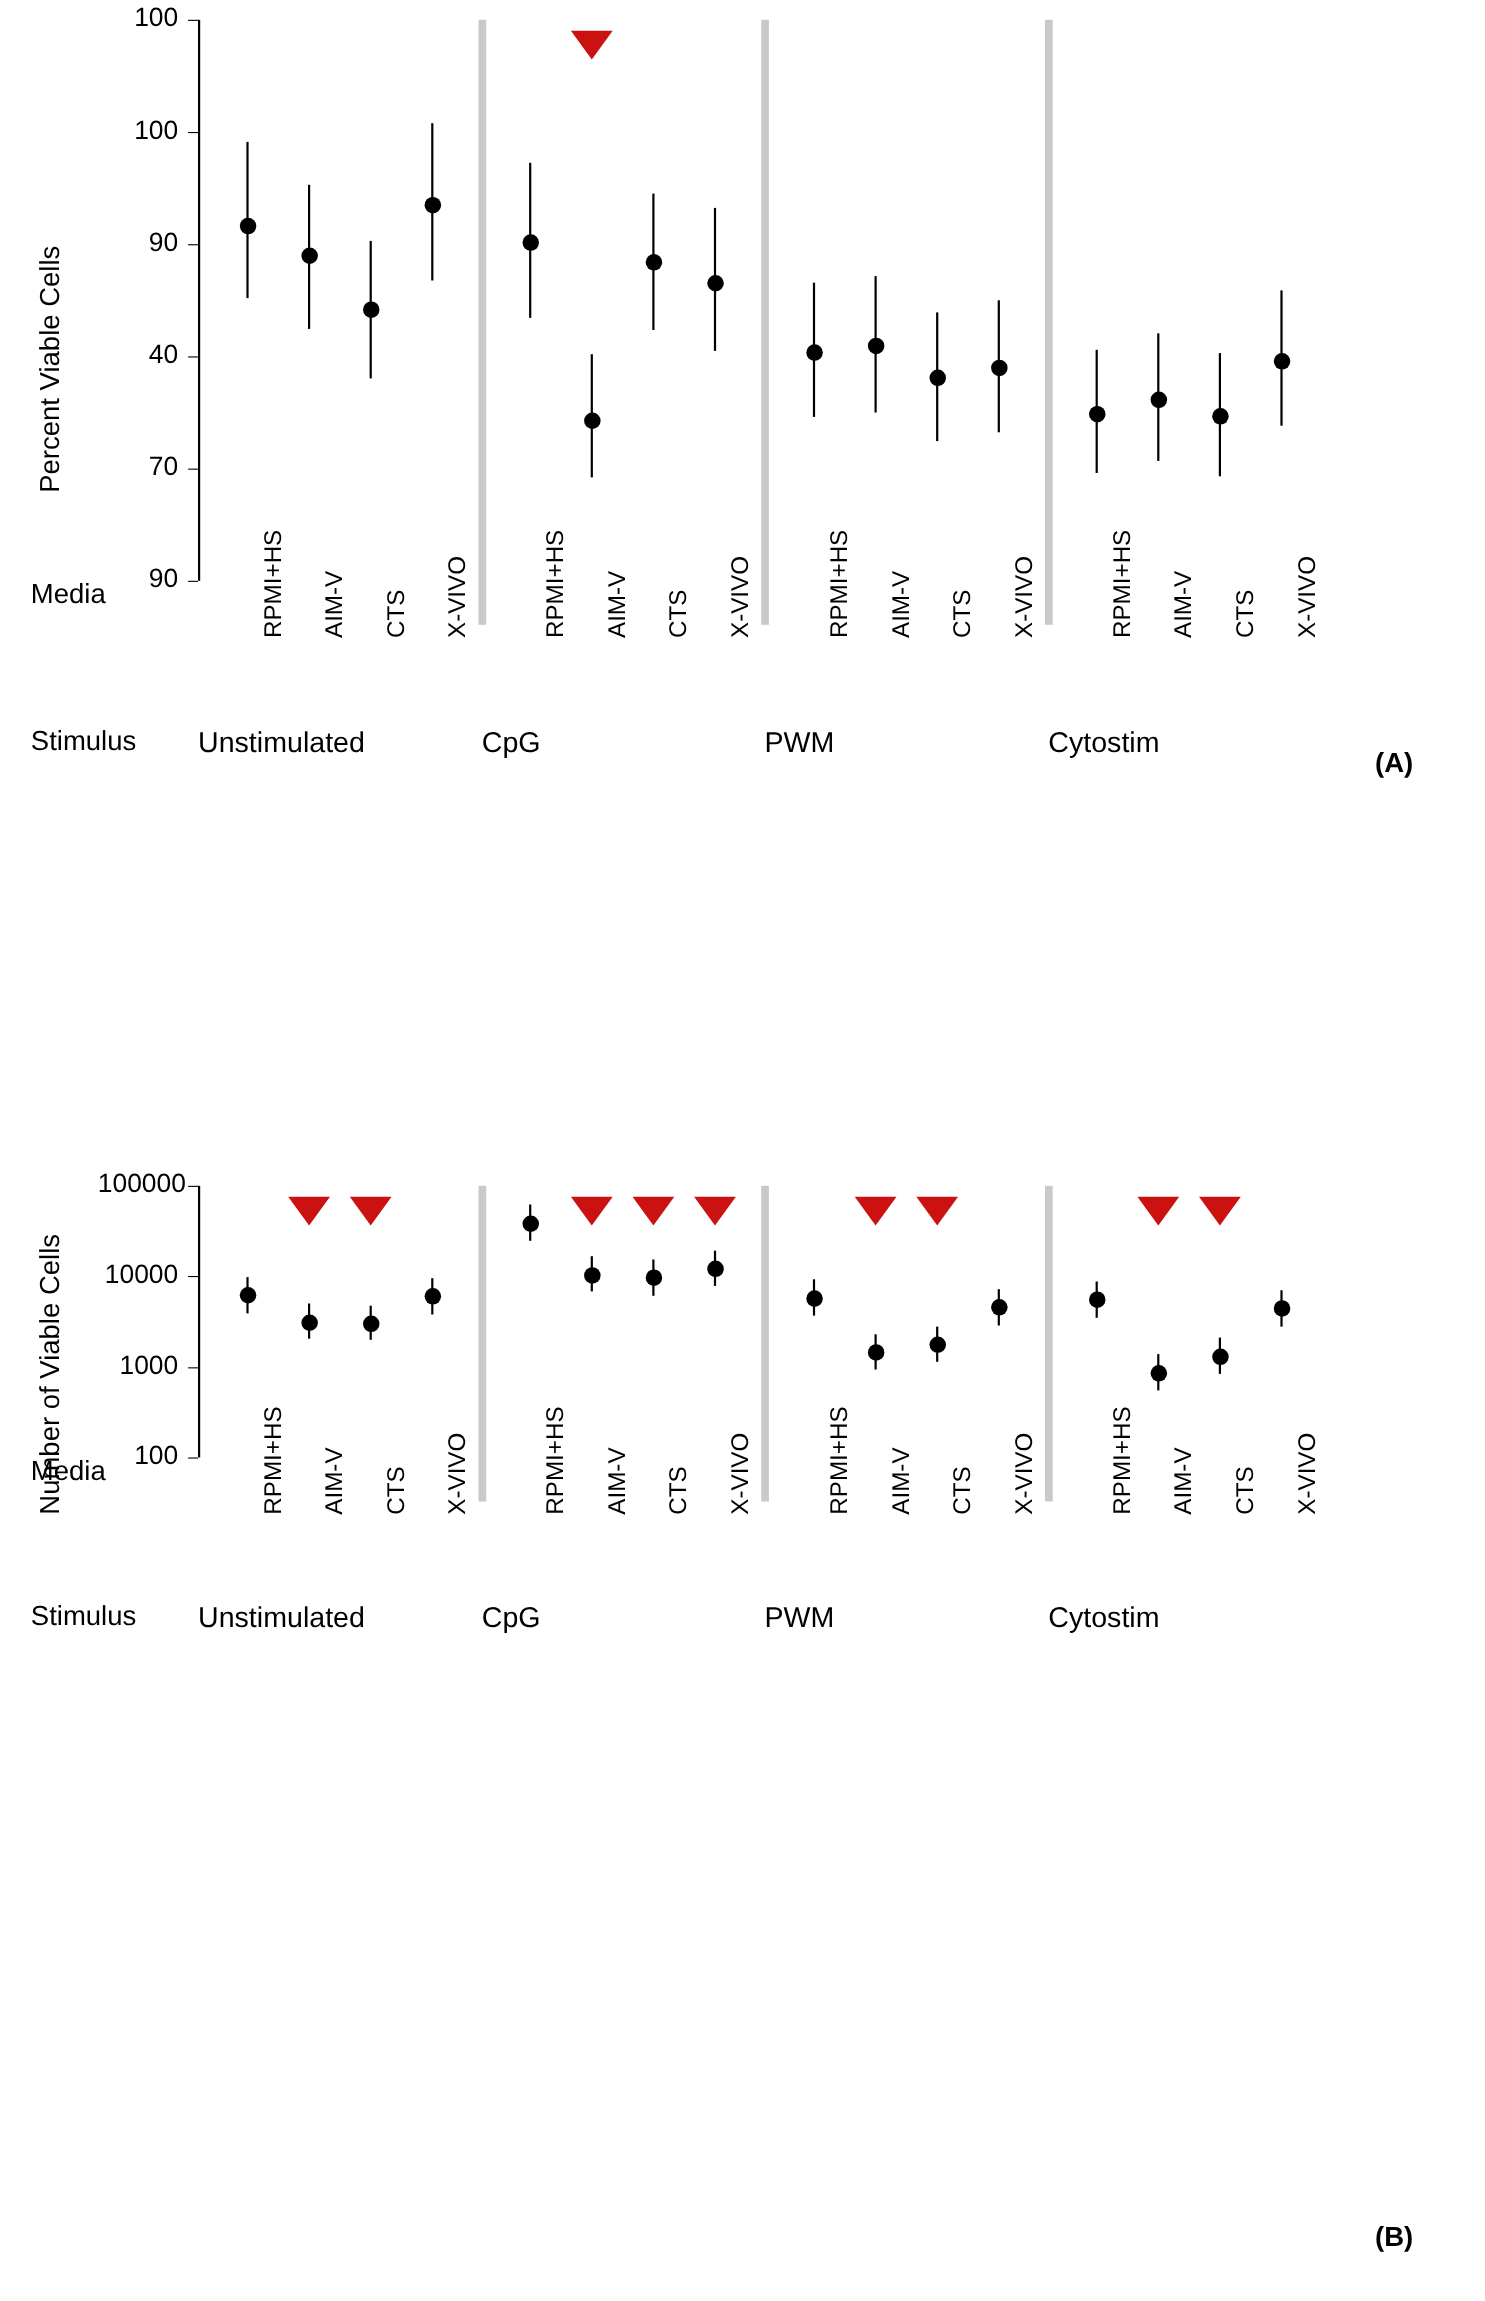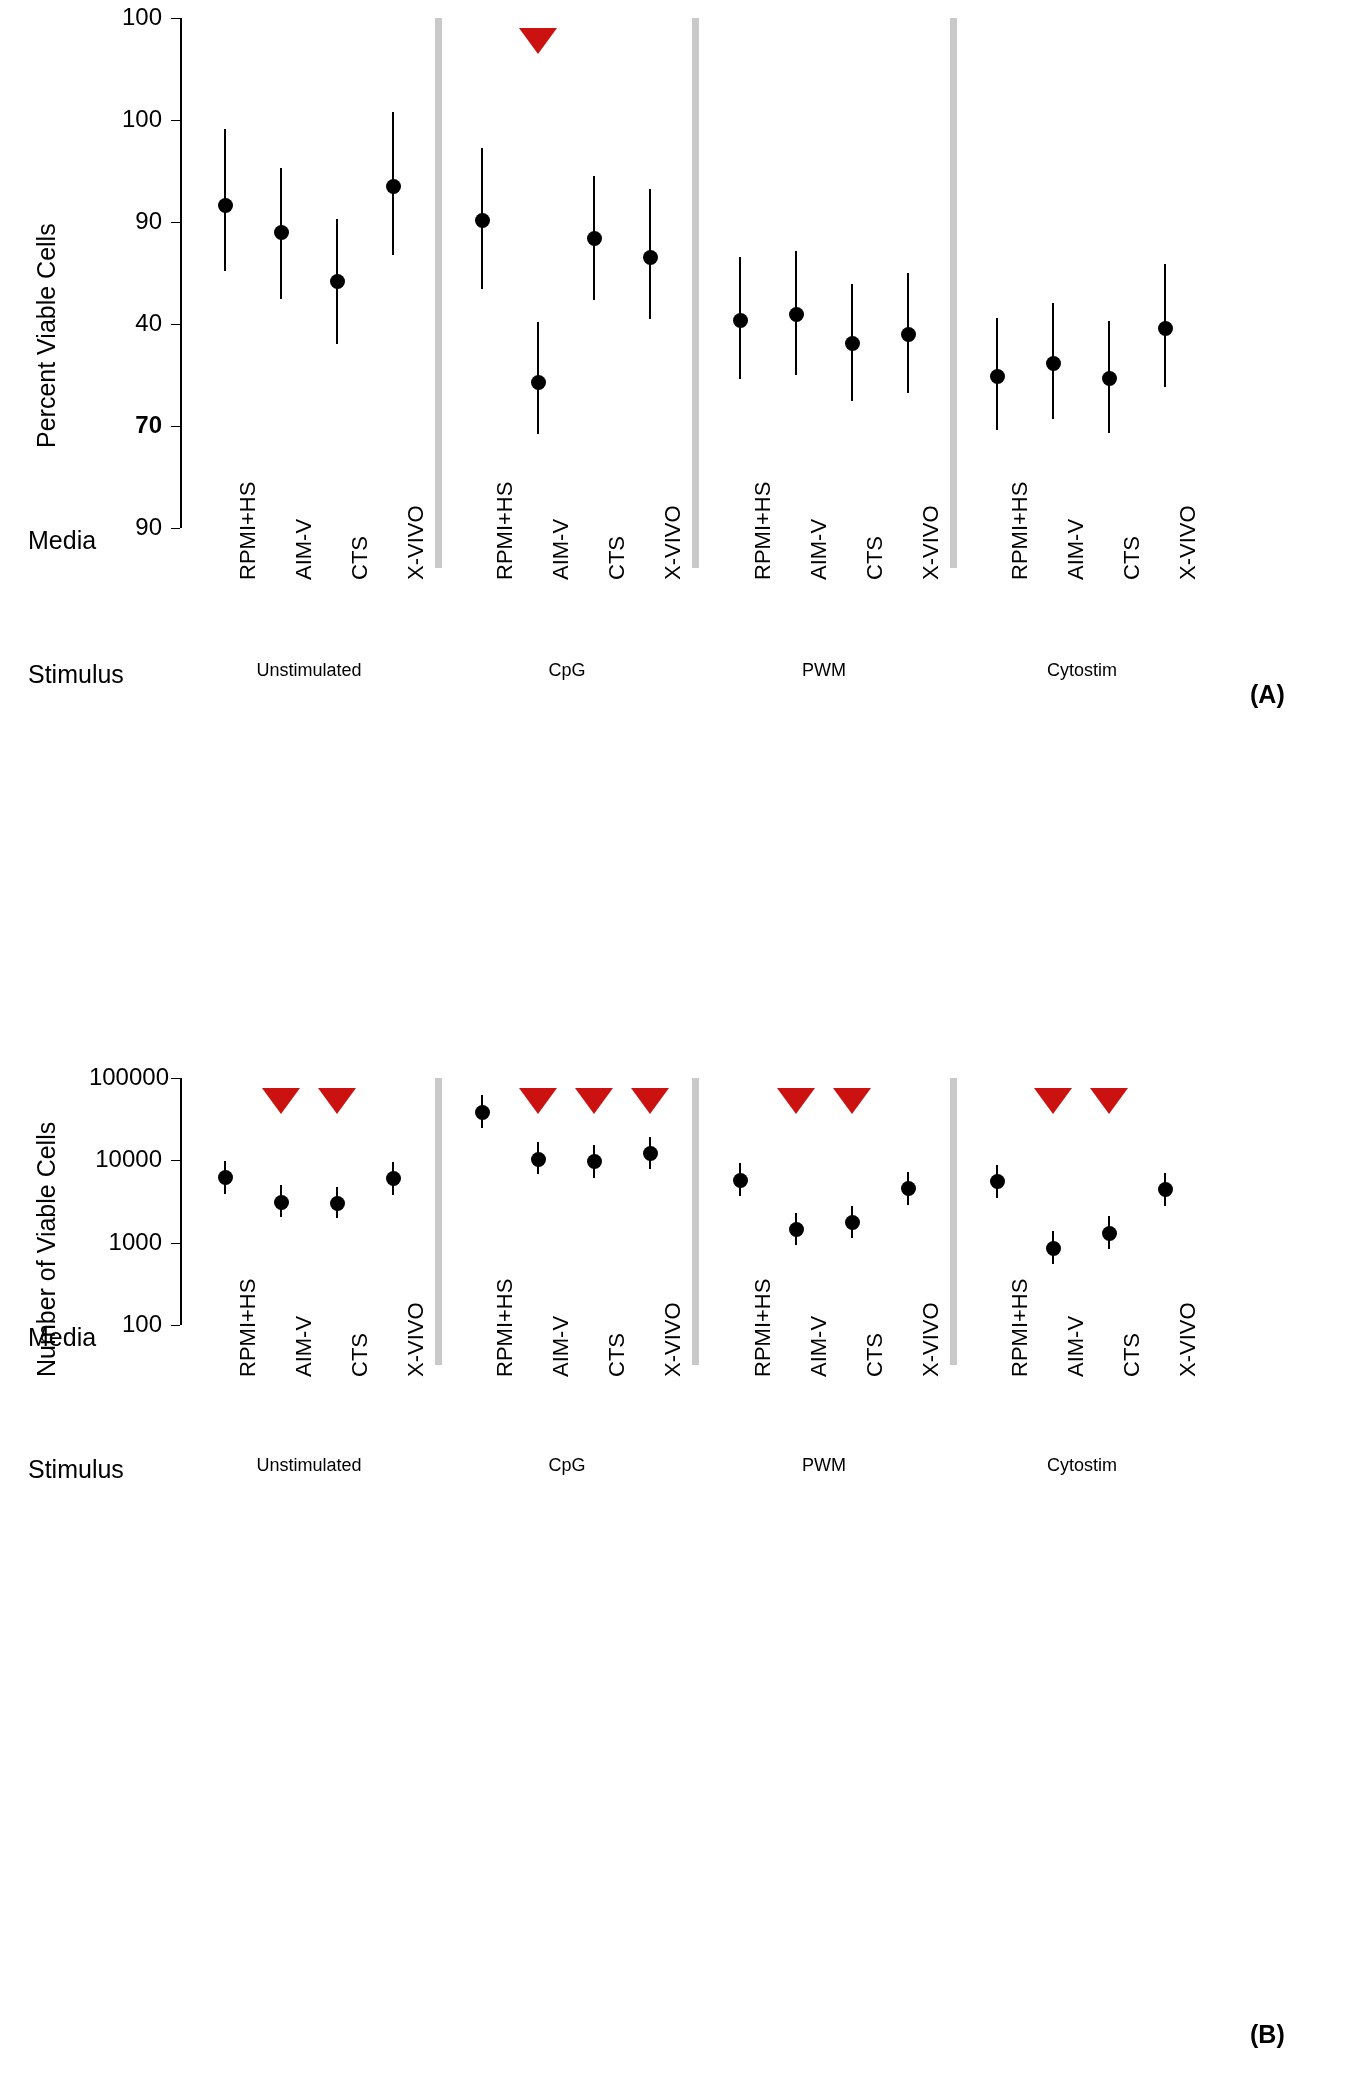--- a/index.html
+++ b/index.html
@@ -21,34 +21,34 @@
   .ticklabel{position:absolute;font-size:24px;text-align:right;white-space:nowrap;}
   .sep{position:absolute;background:#c9c9c9;width:7px;}
 
   .grp-dot{position:absolute;width:15px;height:15px;border-radius:50%;background:#000;}
   .grp-bar{position:absolute;width:2px;background:#000;}
 
   .tri{position:absolute;width:0;height:0;border-left:19px solid transparent;border-right:19px solid transparent;border-top:26px solid #cc1111;}
 
   .medialabel{position:absolute;font-size:22px;white-space:nowrap;transform-origin:0 0;transform:rotate(-90deg);}
   .rowlabel{position:absolute;font-size:25px;white-space:nowrap;}
-  .stimlabel{position:absolute;font-size:18px;white-space:nowrap;text-align:center;}
+  .stimlabel{position:absolute;font-size:26px;white-space:nowrap;text-align:left;}
   .panel-tag{position:absolute;font-size:25px;font-weight:bold;}
 </style>
 </head>
 <body>
 
 <div class="page">
 
   <div class="panel" id="panel-a">
       <div class="axis-line" style="left:180px;top:18px;width:2px;height:510px;"></div>
       <div class="tick" style="left:171px;top:528px;"></div>
       <div class="ticklabel" style="left:50px;top:513px;width:112px;">90</div>
       <div class="tick" style="left:171px;top:426px;"></div>
-      <div class="ticklabel" style="left:50px;top:411px;width:112px;font-weight:bold;">70</div>
+      <div class="ticklabel" style="left:50px;top:411px;width:112px;">70</div>
       <div class="tick" style="left:171px;top:324px;"></div>
       <div class="ticklabel" style="left:50px;top:309px;width:112px;">40</div>
       <div class="tick" style="left:171px;top:222px;"></div>
       <div class="ticklabel" style="left:50px;top:207px;width:112px;">90</div>
       <div class="tick" style="left:171px;top:120px;"></div>
       <div class="ticklabel" style="left:50px;top:105px;width:112px;">100</div>
       <div class="tick" style="left:171px;top:18px;"></div>
       <div class="ticklabel" style="left:50px;top:3px;width:112px;">100</div>
       <div class="ylabel" style="left:32px;top:448px;">Percent Viable Cells</div>
       <div class="grp-bar" style="left:224px;top:129px;height:142px;"></div>

